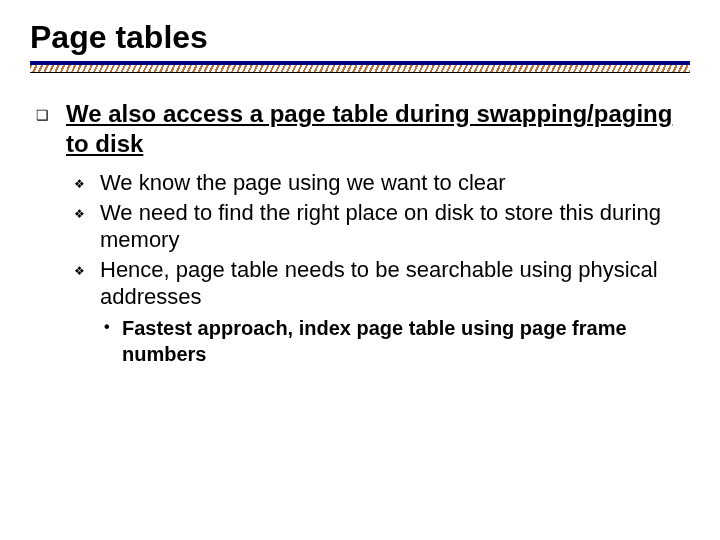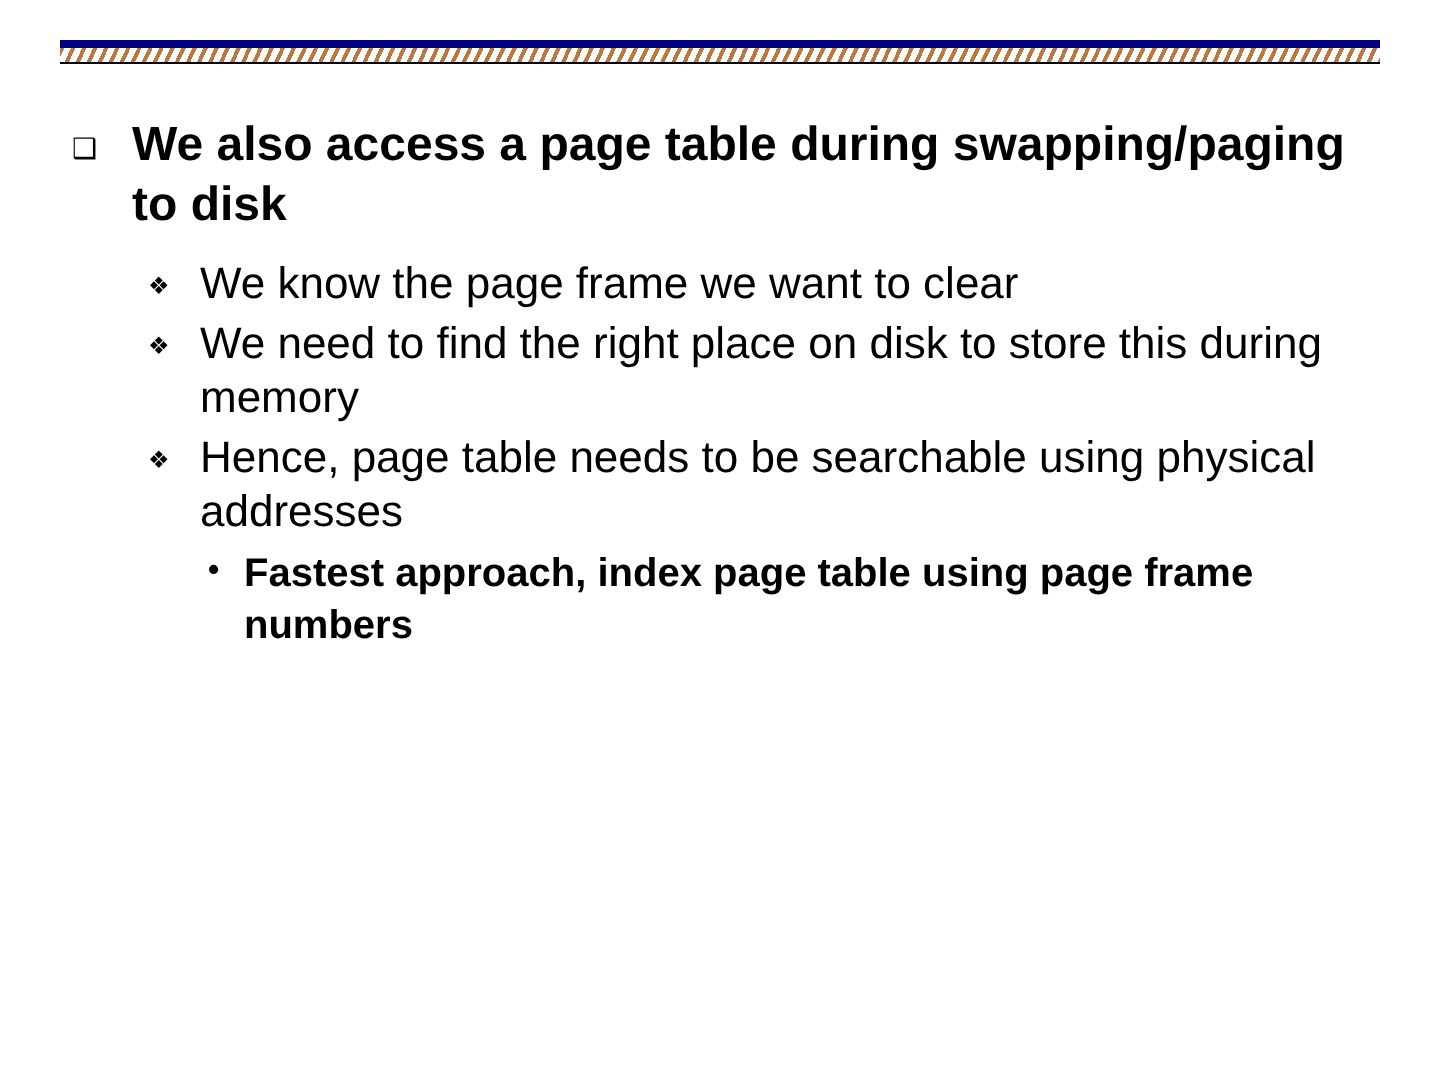--- a/index.html
+++ b/index.html
@@ -56,20 +56,21 @@
   }
   .lvl1 .bullet {
     flex: 0 0 30px;
     font-weight: normal;
     font-family: Arial, sans-serif;
     font-size: 14px;
     padding-top: 8px;
   }
   .lvl1 .text {
     flex: 1;
+    text-decoration: underline;
   }
   .sub-list {
     margin-top: 10px;
     margin-left: 44px;
   }
   .lvl2 {
     font-size: 22px;
     font-weight: normal;
     line-height: 1.25;
     margin-bottom: 2px;
@@ -100,36 +101,37 @@
   }
   .lvl3 .text {
     flex: 1;
   }
 </style>
 </head>
 <body>
 
 <div class="slide">
 
+  <div class="title">Page tables</div>
 
   <div class="hr-wrap">
     <div class="hr-main"></div>
     <div class="hr-hatch"></div>
   </div>
 
   <div class="row lvl1">
     <div class="bullet">❑</div>
     <div class="text">We also access a page table during swapping/paging to disk</div>
   </div>
 
   <div class="sub-list">
 
     <div class="row lvl2">
       <div class="bullet">❖</div>
-      <div class="text">We know the page frame we want to clear</div>
+      <div class="text">We know the page using we want to clear</div>
     </div>
 
     <div class="row lvl2">
       <div class="bullet">❖</div>
       <div class="text">We need to find the right place on disk to store this during memory</div>
     </div>
 
     <div class="row lvl2">
       <div class="bullet">❖</div>
       <div class="text">Hence, page table needs to be searchable using physical addresses</div>

